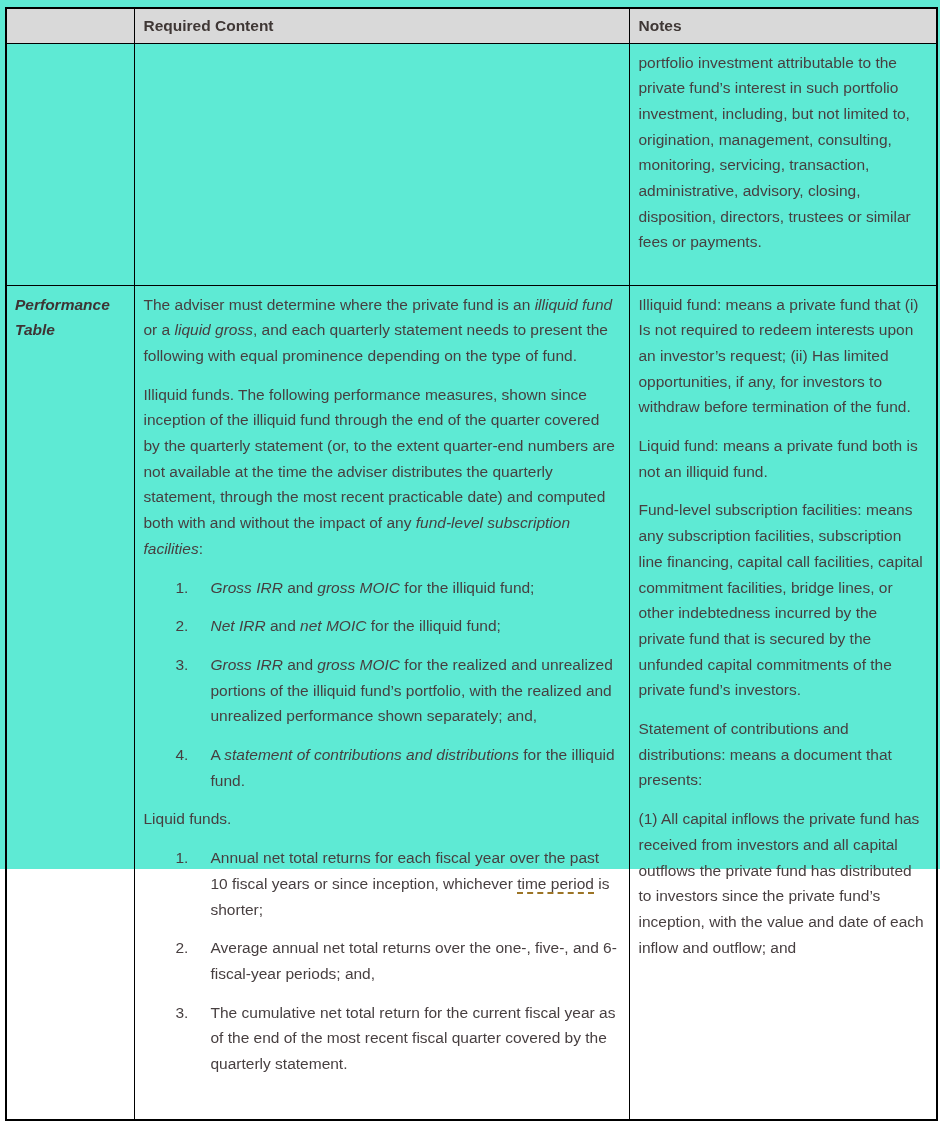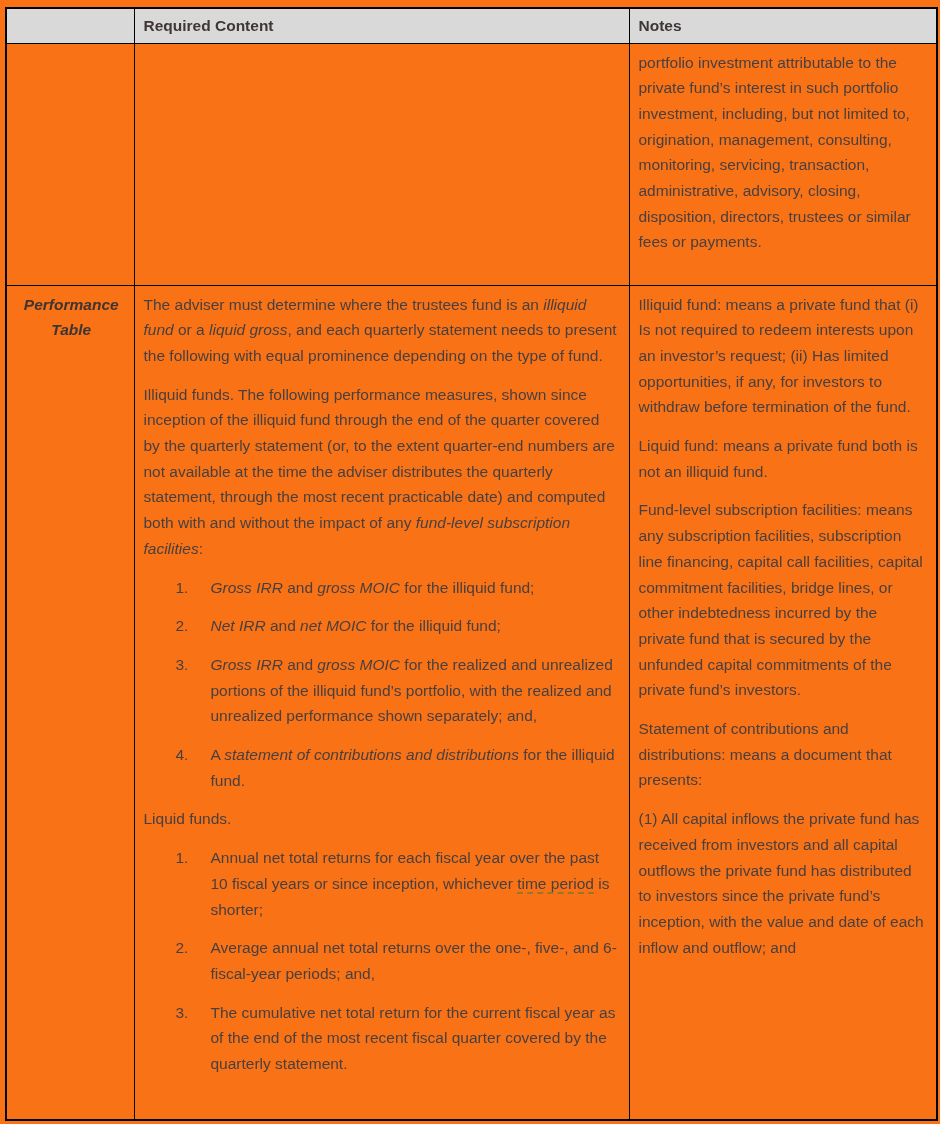--- a/index.html
+++ b/index.html
@@ -4,22 +4,22 @@
 <style>
   * { box-sizing: border-box; margin: 0; padding: 0; }
   html, body {
     width: 940px; height: 1124px;
     background: #ffffff;
     font-family: "Liberation Sans", sans-serif;
     overflow: hidden;
   }
   .page {
     position: relative;
-    width: 940px; height: 1124px;
-    background: #f97316;
+    width: 940px; height: 869px;
+    background: #5eead4;
   }
   table.doc-table {
     position: absolute;
     left: 5px; top: 7px;
     width: 931px; height: 1114px;
     border-collapse: collapse;
     table-layout: fixed;
     border: 2px solid #000000;
     color: #473f40;
     font-size: 15.5px;
@@ -38,21 +38,20 @@
     padding: 4px 8px 0 9px;
     font-size: 15.5px;
   }
   tr.cont-row { height: 242px; }
   td.cell { padding: 1px 10px 4px 9px; margin-left: 28px; }
   td.label-cell {
     font-weight: bold;
     font-style: italic;
     color: #3e3434;
     padding: 1px 6px 4px 8px;
-    text-align: center;
   }
   .cell p { margin: 5px 0 13px 0; }
   .label-cell p { margin: 5px 0 0 0; }
   .li {
     display: flex;
     margin: 13px 0;
     padding-left: 32px;
   }
   .li .num { width: 35px; flex-shrink: 0; }
   .li .li-text { flex: 1; }
@@ -87,21 +86,21 @@
         <p>portfolio investment attributable to the private fund’s interest in such portfolio investment, including, but not limited to, origination, management, consulting, monitoring, servicing, transaction, administrative, advisory, closing, disposition, directors, trustees or similar fees or payments.</p>
       </td>
     </tr>
 
     <tr>
       <td class="cell label-cell">
         <p>Performance Table</p>
       </td>
 
       <td class="cell">
-        <p><span>The adviser must determine where the trustees fund is an </span><span class="it">illiquid fund</span><span> or a </span><span class="it">liquid gross</span><span>, and each quarterly statement needs to present the following with equal prominence depending on the type of fund.</span></p>
+        <p><span>The adviser must determine where the private fund is an </span><span class="it">illiquid fund</span><span> or a </span><span class="it">liquid gross</span><span>, and each quarterly statement needs to present the following with equal prominence depending on the type of fund.</span></p>
         <p><span>Illiquid funds.  The following performance measures, shown since inception of the illiquid fund through the end of the quarter covered by the quarterly statement (or, to the extent quarter-end numbers are not available at the time the adviser distributes the quarterly statement, through the most recent practicable date) and computed both with and without the impact of any </span><span class="it">fund-level subscription facilities</span><span>:</span></p>
 
         <div class="li">
           <span class="num">1.</span>
           <span class="li-text"><span class="it">Gross IRR</span><span> and </span><span class="it">gross MOIC</span><span> for the illiquid fund;</span></span>
         </div>
         <div class="li">
           <span class="num">2.</span>
           <span class="li-text"><span class="it">Net IRR</span><span> and </span><span class="it">net MOIC</span><span> for the illiquid fund;</span></span>
         </div>

